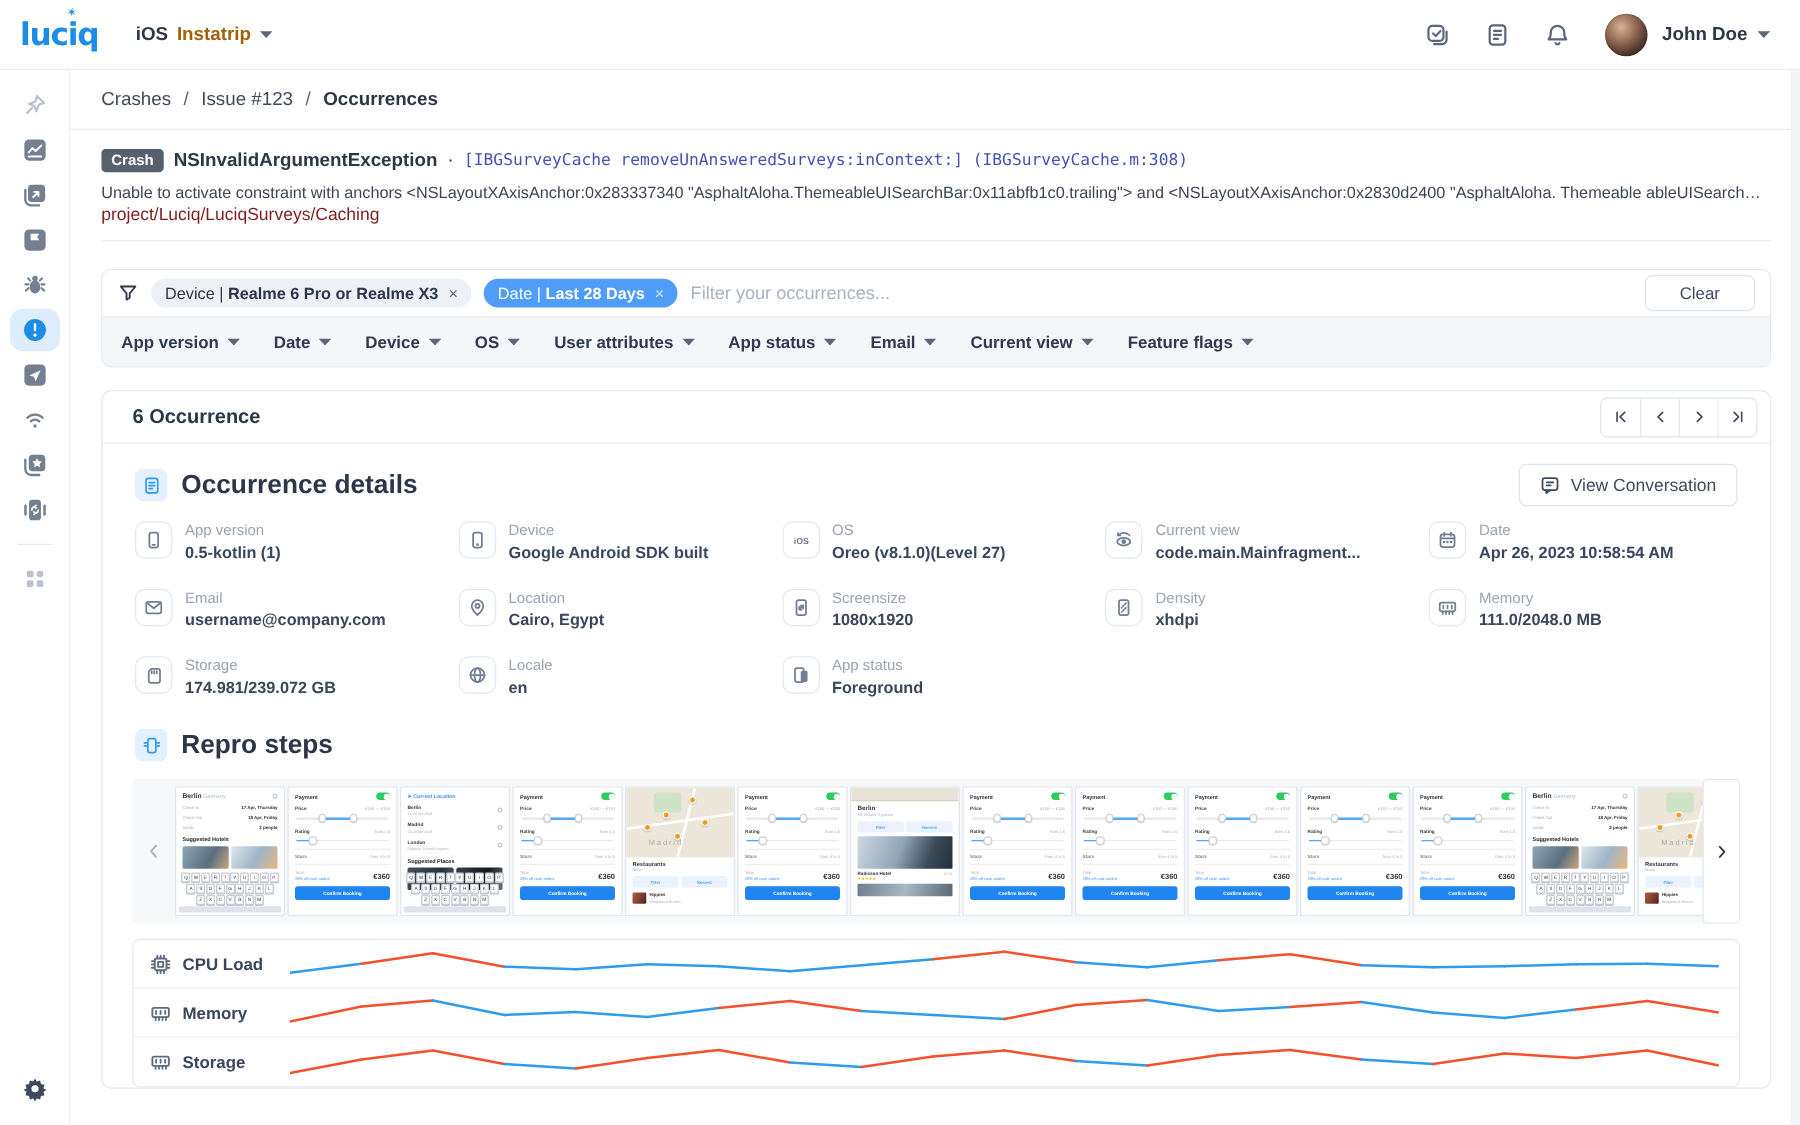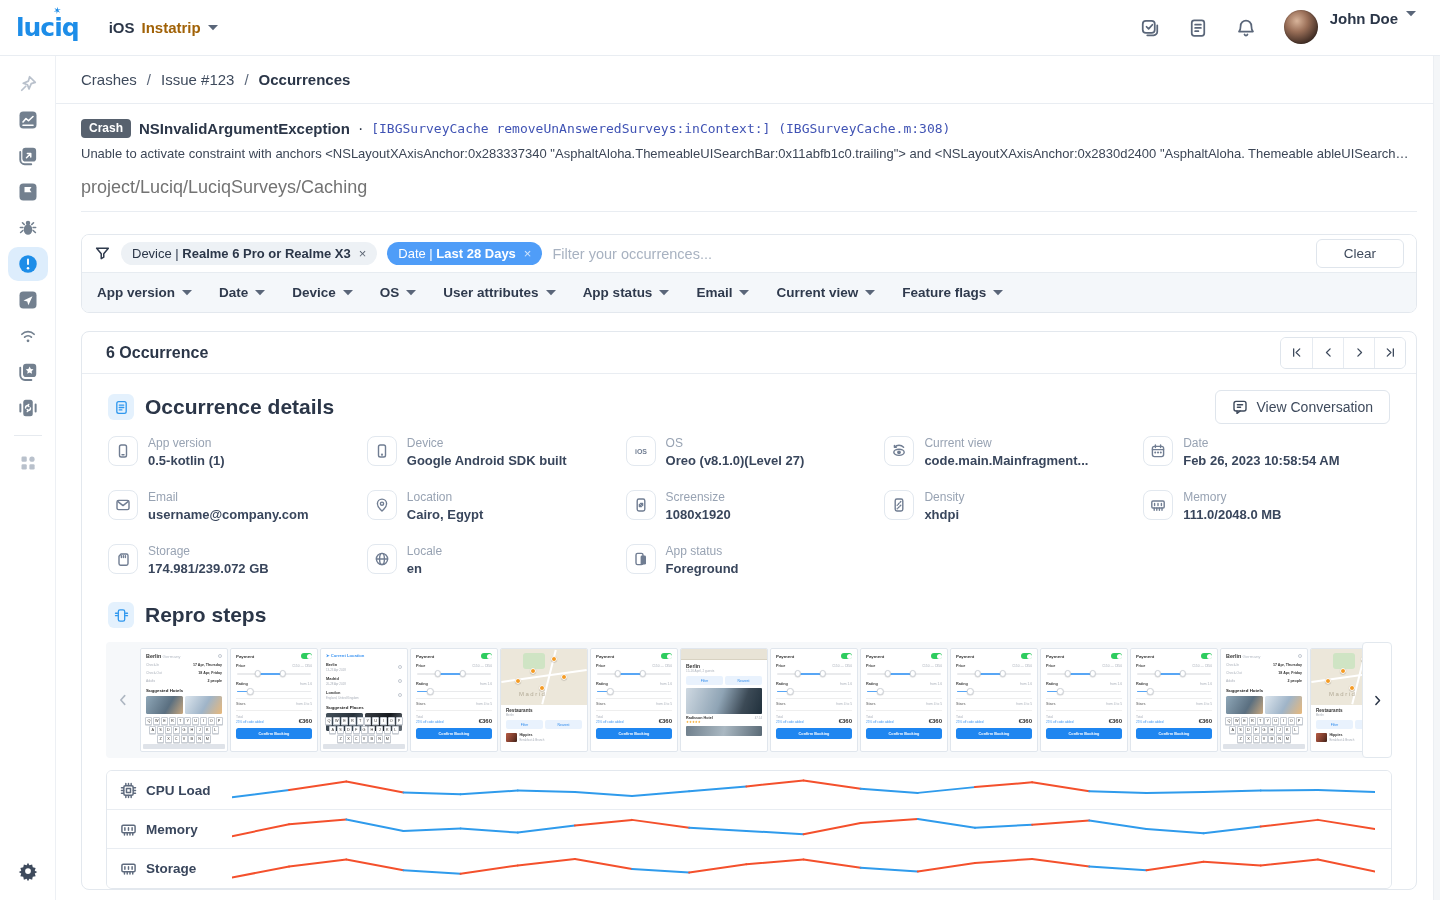--- a/index.html
+++ b/index.html
@@ -12,21 +12,21 @@
     padding:0 24px 0 16px;z-index:20}
   .logo{position:relative;font-weight:800;font-size:25px;color:#1d8de8;
     letter-spacing:-1px;cursor:pointer;font-family:"DejaVu Sans",sans-serif}
   .logo-star{position:absolute;top:-8px;left:37px;font-size:10px;transform:rotate(10deg)}
   .app-switch{margin-left:30px;display:flex;align-items:center;gap:7px;
     font-size:15px;cursor:pointer}
   .app-switch .plat{font-weight:700}
   .app-switch .app{font-weight:600;color:#a16207}
   .caret{width:10px;height:7px;color:#5a6679;display:inline-flex}
   .caret svg{width:10px;height:7px}
-  .top-right{margin-left:auto;display:flex;}
+  .top-right{margin-left:auto;display:flex;align-items:center}
   .tb-ic{width:36px;height:36px;display:flex;align-items:center;justify-content:center;
     color:#5a6679;cursor:pointer;margin-left:12px;border-radius:8px}
   .tb-ic svg{width:20px;height:20px}
   .avatar{width:34px;height:34px;border-radius:50%;margin-left:20px;cursor:pointer;
     background:radial-gradient(circle at 38% 32%,#d8b49a 0%,#9a6f58 35%,#4a342a 70%,#1f1712 100%);
     box-shadow:inset 0 0 0 1px rgba(0,0,0,.1)}
   .user{font-size:15px;font-weight:600;margin:0 8px 0 12px;cursor:pointer}
   
   .sidebar{position:fixed;top:56px;left:0;bottom:0;width:56px;background:#fff;
     border-right:1px solid #edf0f4;display:flex;flex-direction:column;align-items:center;
@@ -50,21 +50,21 @@
   
   .crash{padding:16px 0 13px;border-bottom:1px solid #e9edf2}
   .crash-l1{display:flex;align-items:center;gap:8px;white-space:nowrap;overflow:hidden}
   .badge{background:#57616e;color:#fff;font-size:12px;font-weight:700;
     padding:2px 8px 3px;border-radius:4px}
   .exc{font-size:15px;font-weight:700}
   .cdot{color:#2b3648}
   .ccode{font-family:"DejaVu Sans Mono",monospace;font-size:13px;color:#4053b4}
   .crash-msg{margin-top:8px;font-size:13px;color:#3c4656;white-space:nowrap;
     overflow:hidden;text-overflow:ellipsis}
-  .crash-path{margin-top:16px;font-size:18px;color:#737373}
+  .crash-path{margin-top:2px;font-size:14px;color:#7f1d1d}
   
   .filter-panel{margin-top:22px;border:1px solid #e3e8ee;border-radius:8px;overflow:hidden}
   .f-row1{height:37px;display:flex;align-items:center;gap:10px;padding:0 12px;background:#fff}
   .funnel{color:#2f3a4d;display:flex}
   .funnel svg{width:17px;height:17px}
   .chips{display:flex;align-items:center;gap:10px}
   .chip{display:flex;align-items:flex-end;gap:5px;padding:4px 11px;border-radius:14px;
     font-size:13px;white-space:nowrap;cursor:default}
   .chip.gray{background:#edf1f5;color:#2b3648}
   .chip.blue{background:#4f9df8;color:#fff}
@@ -532,21 +532,21 @@
         <div class="g-item">
        <span class="g-ic">
             <svg viewBox="0 0 16 16" fill="none" stroke="currentColor" stroke-width="1.4" stroke-linecap="round" stroke-linejoin="round">
               <rect x="2.4" y="3.4" width="11.2" height="10.2" rx="2"></rect>
               <path d="M5.4 2v2.6M10.6 2v2.6M2.4 6.6h11.2"></path>
               <path d="M5.2 9.6h.02M8 9.6h.02M10.8 9.6h.02" stroke-width="2"></path>
             </svg>
           </span>
        <span>
             <div class="g-label">Date</div>
-       <div class="g-value">Feb 26, 2023 10:58:54 AM</div>
+       <div class="g-value">Apr 26, 2023 10:58:54 AM</div>
           </span>
      </div>
         <div class="g-item">
        <span class="g-ic">
             <svg viewBox="0 0 16 16" fill="none" stroke="currentColor" stroke-width="1.4" stroke-linecap="round" stroke-linejoin="round">
               <rect x="2" y="3.4" width="12" height="9.2" rx="1.6"></rect>
               <path d="M3 4.6l5 4 5-4"></path>
             </svg>
           </span>
        <span>

